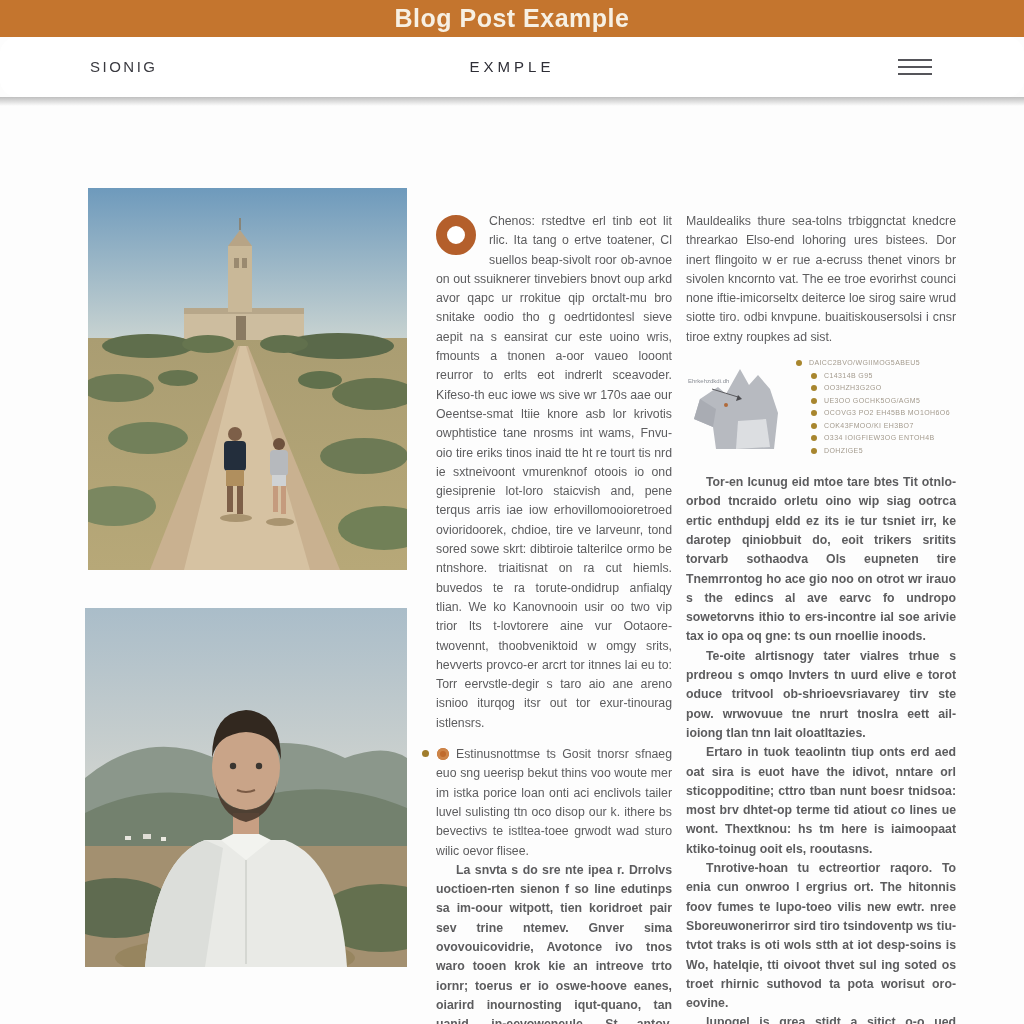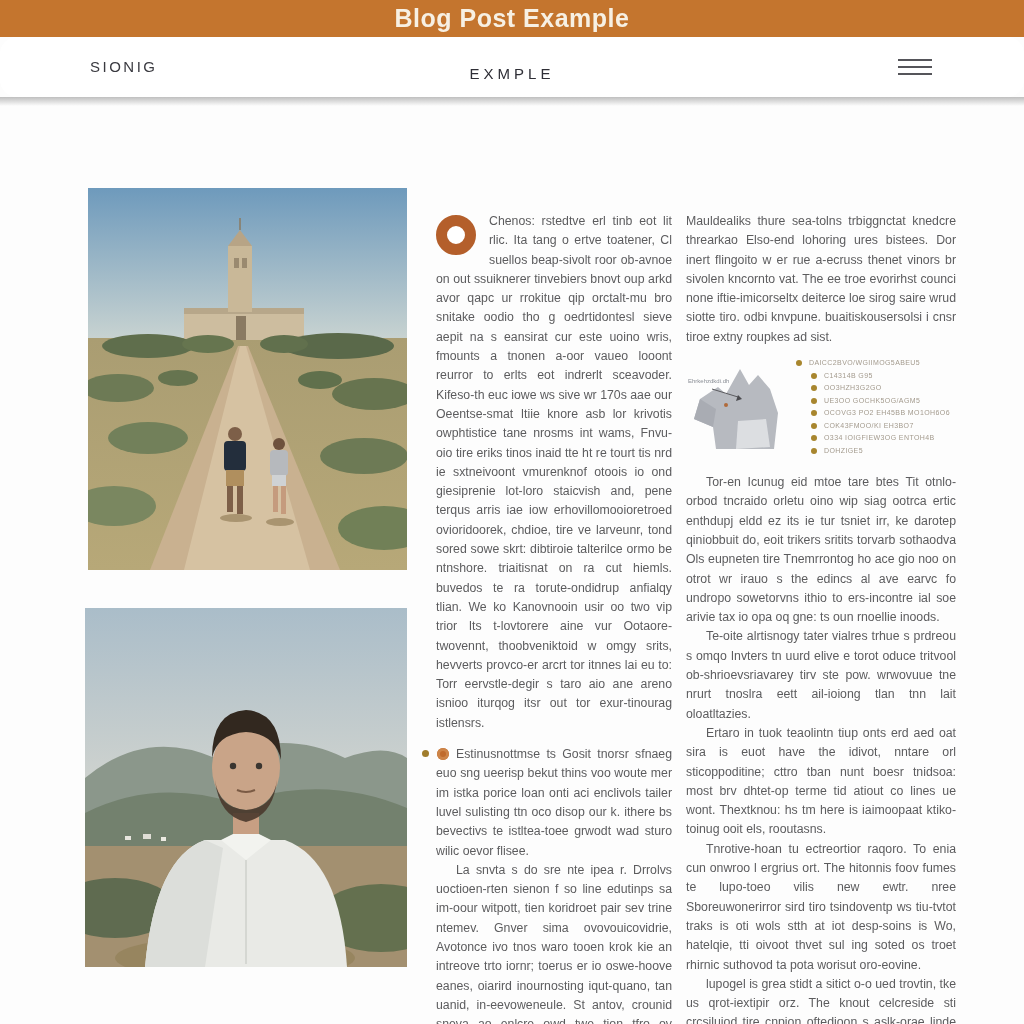--- a/index.html
+++ b/index.html
@@ -8,42 +8,42 @@
 
   
   .topbar{position:absolute;left:0;top:0;width:1024px;height:37px;background:#c4752e;
           display:flex;align-items:center;justify-content:center;}
   .topbar h1{margin:16px;font-size:25px;font-weight:bold;color:#f7f0e3;letter-spacing:0.5px;}
 
   
   .nav{position:absolute;left:0;top:37px;width:1024px;height:60px;background:#ffffff;border-radius:17px;}
   .nav .logo{position:absolute;left:90px;top:21px;font-size:15px;letter-spacing:2.5px;
              color:#3a3a40;font-weight:500;}
-  .nav .center-title{position:absolute;left:0;right:0;top:28px;text-align:center;font-size:15px;
+  .nav .center-title{position:absolute;left:0;right:0;top:21px;text-align:center;font-size:15px;
              letter-spacing:4px;color:#2e2e36;font-weight:500;}
   .hamburger{position:absolute;right:92px;top:22px;width:34px;height:16px;cursor:pointer;}
   .hamburger span{display:block;height:2px;background:#55555a;margin-bottom:5px;}
   .nav-shadow{position:absolute;left:0;top:97px;width:1024px;height:9px;
               background:linear-gradient(#bfbfbf,rgba(255,255,255,0));}
 
   
   .photo{position:absolute;overflow:hidden;}
   .photo svg{display:block;}
   .photo1{left:88px;top:188px;width:319px;height:382px;}
   .photo2{left:85px;top:608px;width:322px;height:359px;}
 
   
   .col{position:absolute;top:212px;font-size:12.3px;line-height:19.3px;color:#5c5c5e;
        text-align:justify;}
   .colA{left:436px;width:236px;}
   .colB{left:686px;width:270px;}
   .col p{margin:0 0 0 0;}
   .para{margin-bottom:12px;}
   .mt{margin-top:27px;}
-  .indent{text-indent:20px;}
+  .indent{text-indent:20px;font-weight:bold;}
 
   .ring{float:left;width:18px;height:18px;border:11px solid #b45f2b;border-radius:50%;
         background:#fff;margin:3px 13px 6px 0;}
 
   .bullet-para{position:relative;text-indent:20px;}
   .dot-sm{position:absolute;left:-14px;top:5px;width:7px;height:7px;border-radius:50%;
           background:#a07c2c;}
   .dot-lg{position:absolute;left:1px;top:3px;width:12px;height:12px;border-radius:50%;
           background:#c06b2d;box-shadow:inset 0 0 0 3px #cd8448;}
 

